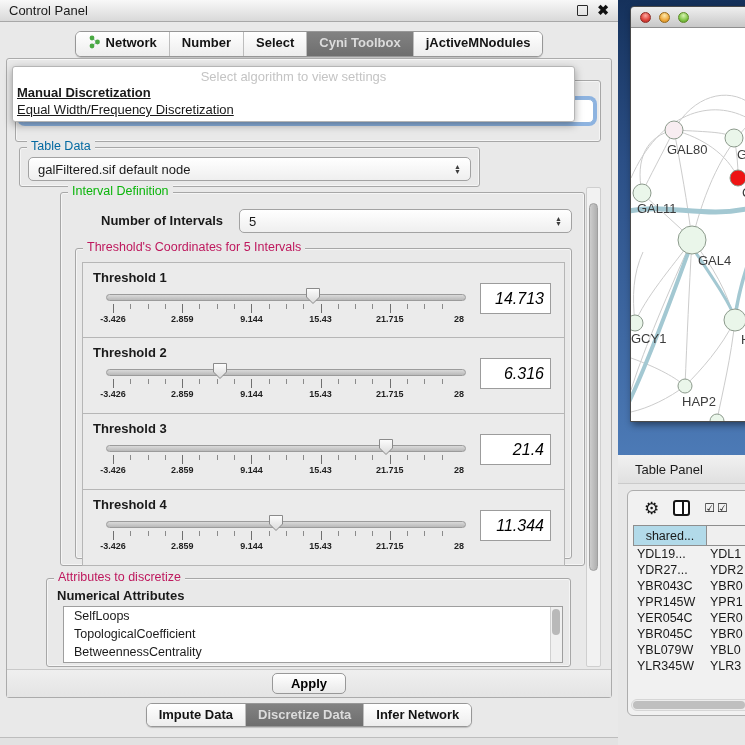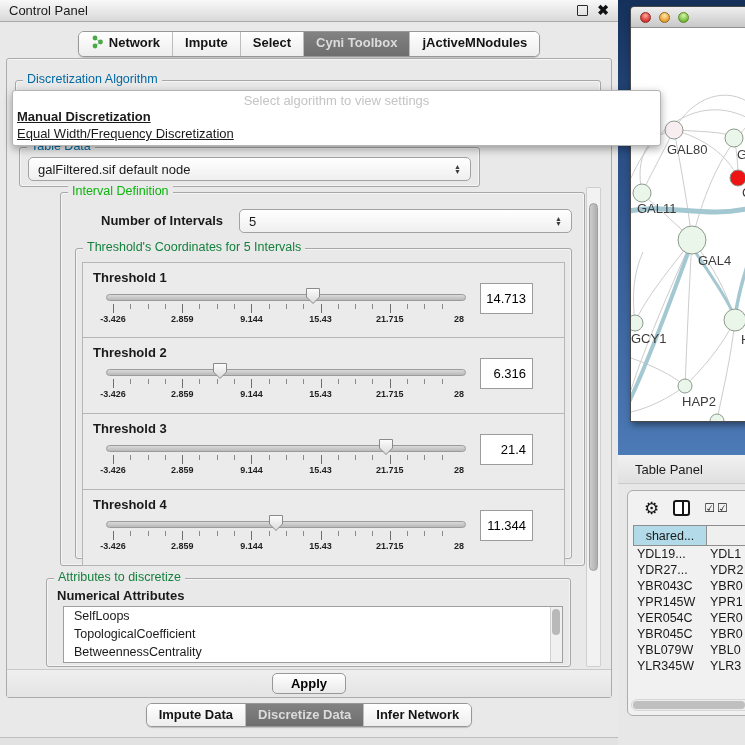--- a/index.html
+++ b/index.html
@@ -20,30 +20,30 @@
   .segment { padding:3px 12px 4px; font-size:13px; font-weight:bold; color:#141414; background:linear-gradient(#FFFFFF,#EDEDED); border-left:1px solid #BDBDBD; display:flex; align-items:flex-start; gap:5px; cursor:pointer; white-space:nowrap; }
   .segment:first-child { border-left:none; }
   .segment.selected { background:linear-gradient(#828282,#6E6E6E); color:#DCDCDC; }
 
   .content { position:absolute; left:6px; top:58px; width:606px; height:640px; background:#E9E9E9; border:1px solid #ABABAB; border-radius:3px; box-shadow:inset 0 1px 0 #F6F6F6; }
 
   .group { position:absolute; border:1px solid #A7A7A7; border-radius:3px; box-shadow:inset 0 0 0 1px rgba(255,255,255,.55); }
   .group-legend { position:absolute; top:-9px; left:7px; background:#E9E9E9; padding:0 4px; font-size:12.5px; white-space:nowrap; }
   .lg-dark { color:#0369a1; }
   .lg-green { color:#0BB50B; }
-  .lg-blue { color:#15803d; }
+  .lg-blue { color:#be185d; }
 
   .combo { position:absolute; background:linear-gradient(#FFFFFF,#EFEFEF); border:1px solid #A2A2A2; border-radius:5px; font-size:13px; display:flex; align-items:center; padding:0 9px; cursor:pointer; }
   .combo .arrows { margin-left:auto; display:flex; flex-direction:column; align-items:center; color:#3C3C3C; font-size:7px; line-height:5.5px; padding-left:6px; }
 
   
   .focus-combo { position:absolute; left:20px; top:99px; width:574px; height:24px; background:#FFF; border:1px solid #8FB4DE; border-radius:5px; box-shadow:0 0 0 3px rgba(110,160,220,.75); z-index:5; }
 
   
-  .popup { position:absolute; left:12px; top:90px; width:649px; height:56px; background:#FFF; border:1px solid #B5B5B5; border-radius:3px; box-shadow:0 3px 8px rgba(0,0,0,.35); z-index:10; font-size:13px; overflow:hidden; }
+  .popup { position:absolute; left:12px; top:66px; width:563px; height:56px; background:#FFF; border:1px solid #B5B5B5; border-radius:3px; box-shadow:0 3px 8px rgba(0,0,0,.35); z-index:10; font-size:13px; overflow:hidden; }
   .popup .hint { text-align:center; color:#C4C4C4; padding-top:2px; }
   .popup .pitem { padding:1px 4px; cursor:pointer;text-decoration:underline; }
   .popup .pitem.bold { font-weight:bold; }
 
   
   .scrollpane { position:absolute; left:10px; top:128px; width:584px; height:480px; }
   .vscroll { position:absolute; right:0; top:0; width:15px; height:100%; background:#F2F2F2; border:1px solid #CFCFCF; border-radius:2px; }
   .vscroll .thumb { position:absolute; left:2px; top:15px; width:9px; height:368px; border-radius:5px; background:linear-gradient(to right,#CDCDCD,#AFAFAF); border:1px solid #9F9F9F; }
 
   
@@ -53,21 +53,21 @@
   .thr-title { position:absolute; left:10px; top:7px; font-size:13px; font-weight:bold; }
   .track { position:absolute; left:23px; top:31px; width:360px; height:7px; border-radius:4px; background:linear-gradient(#DADADA,#B9B9B9); border:1px solid #9B9B9B; }
   .strip { position:absolute; left:30px; width:346px; }
   .ticks { top:41px; height:9px;
     background-image:
       repeating-linear-gradient(to right,#6F6F6F 0 1px,transparent 1px 69.2px),
       repeating-linear-gradient(to right,#8A8A8A 0 1px,transparent 1px 17.3px);
     background-size:100% 9px,100% 5px; background-repeat:no-repeat; }
   .tick-label { position:absolute; top:51px; transform:translateX(-50%); font-size:9px; font-weight:bold; color:#1F1F1F; }
   .thumb-sl { position:absolute; top:24px; transform:translateX(-50%); cursor:pointer; }
-  .thr-value { position:absolute; left:397px; top:20px; width:53px; height:31px; background:#FFF; border:1px solid #9C9C9C; font-size:13px; text-align:right; padding-right:6px; font-family:"Liberation Sans",sans-serif; }
+  .thr-value { position:absolute; left:397px; top:20px; width:71px; height:31px; background:#FFF; border:1px solid #9C9C9C; font-size:16px; text-align:right; padding-right:6px; font-family:"Liberation Sans",sans-serif;font-style:italic; }
 
   
   .num-label { position:absolute; left:10px; top:9px; font-size:13px; font-weight:bold; }
   .listbox { position:absolute; left:16px; top:27px; width:500px; height:57px; background:#FFF; border:1px solid #9E9E9E; overflow:hidden; }
   .listbox .litem { font-size:12.5px; padding:1px 0 1px 10px; line-height:16px; cursor:pointer; }
   .list-vscroll { position:absolute; right:0; top:0; width:12px; height:100%; background:#F0F0F0; border-left:1px solid #D0D0D0; }
   .list-vscroll .thumb { position:absolute; left:1px; top:2px; width:8px; height:26px; border-radius:4px; background:#B9B9B9; }
 
   .apply-row { position:absolute; left:0; right:0; top:610px; height:28px; border-top:1px solid #C9C9C9; display:flex; justify-content:center; align-items:center; background:linear-gradient(#EFEFEF,#E4E4E4); }
   .apply-btn { width:74px; height:21px; border:1px solid #989898; border-radius:5px; background:linear-gradient(#FFFFFF,#E9E9E9); font-size:13px; font-weight:bold; font-family:"Liberation Sans",sans-serif; cursor:pointer; }
@@ -120,21 +120,21 @@
           <span><svg width="13" height="14" viewBox="0 0 13 14">
               <line x1="4" y1="3" x2="9" y2="7" stroke="#9BB" stroke-width="1"></line>
               <line x1="4" y1="11" x2="9" y2="7" stroke="#9BB" stroke-width="1"></line>
               <circle cx="4" cy="3" r="2.4" fill="#49A942"></circle>
               <circle cx="4" cy="11" r="2.4" fill="#49A942"></circle>
               <circle cx="9.5" cy="7" r="2.4" fill="#49A942"></circle>
             </svg></span>
           <span>Network</span>
         </div>
         <div class="segment">
-          <span>Impute</span>
+          <span>Number</span>
         </div>
         <div class="segment">
           <span>Select</span>
         </div>
         <div class="segment selected">
           <span>Cyni Toolbox</span>
         </div>
         <div class="segment">
           <span>jActiveMNodules</span>
         </div>

